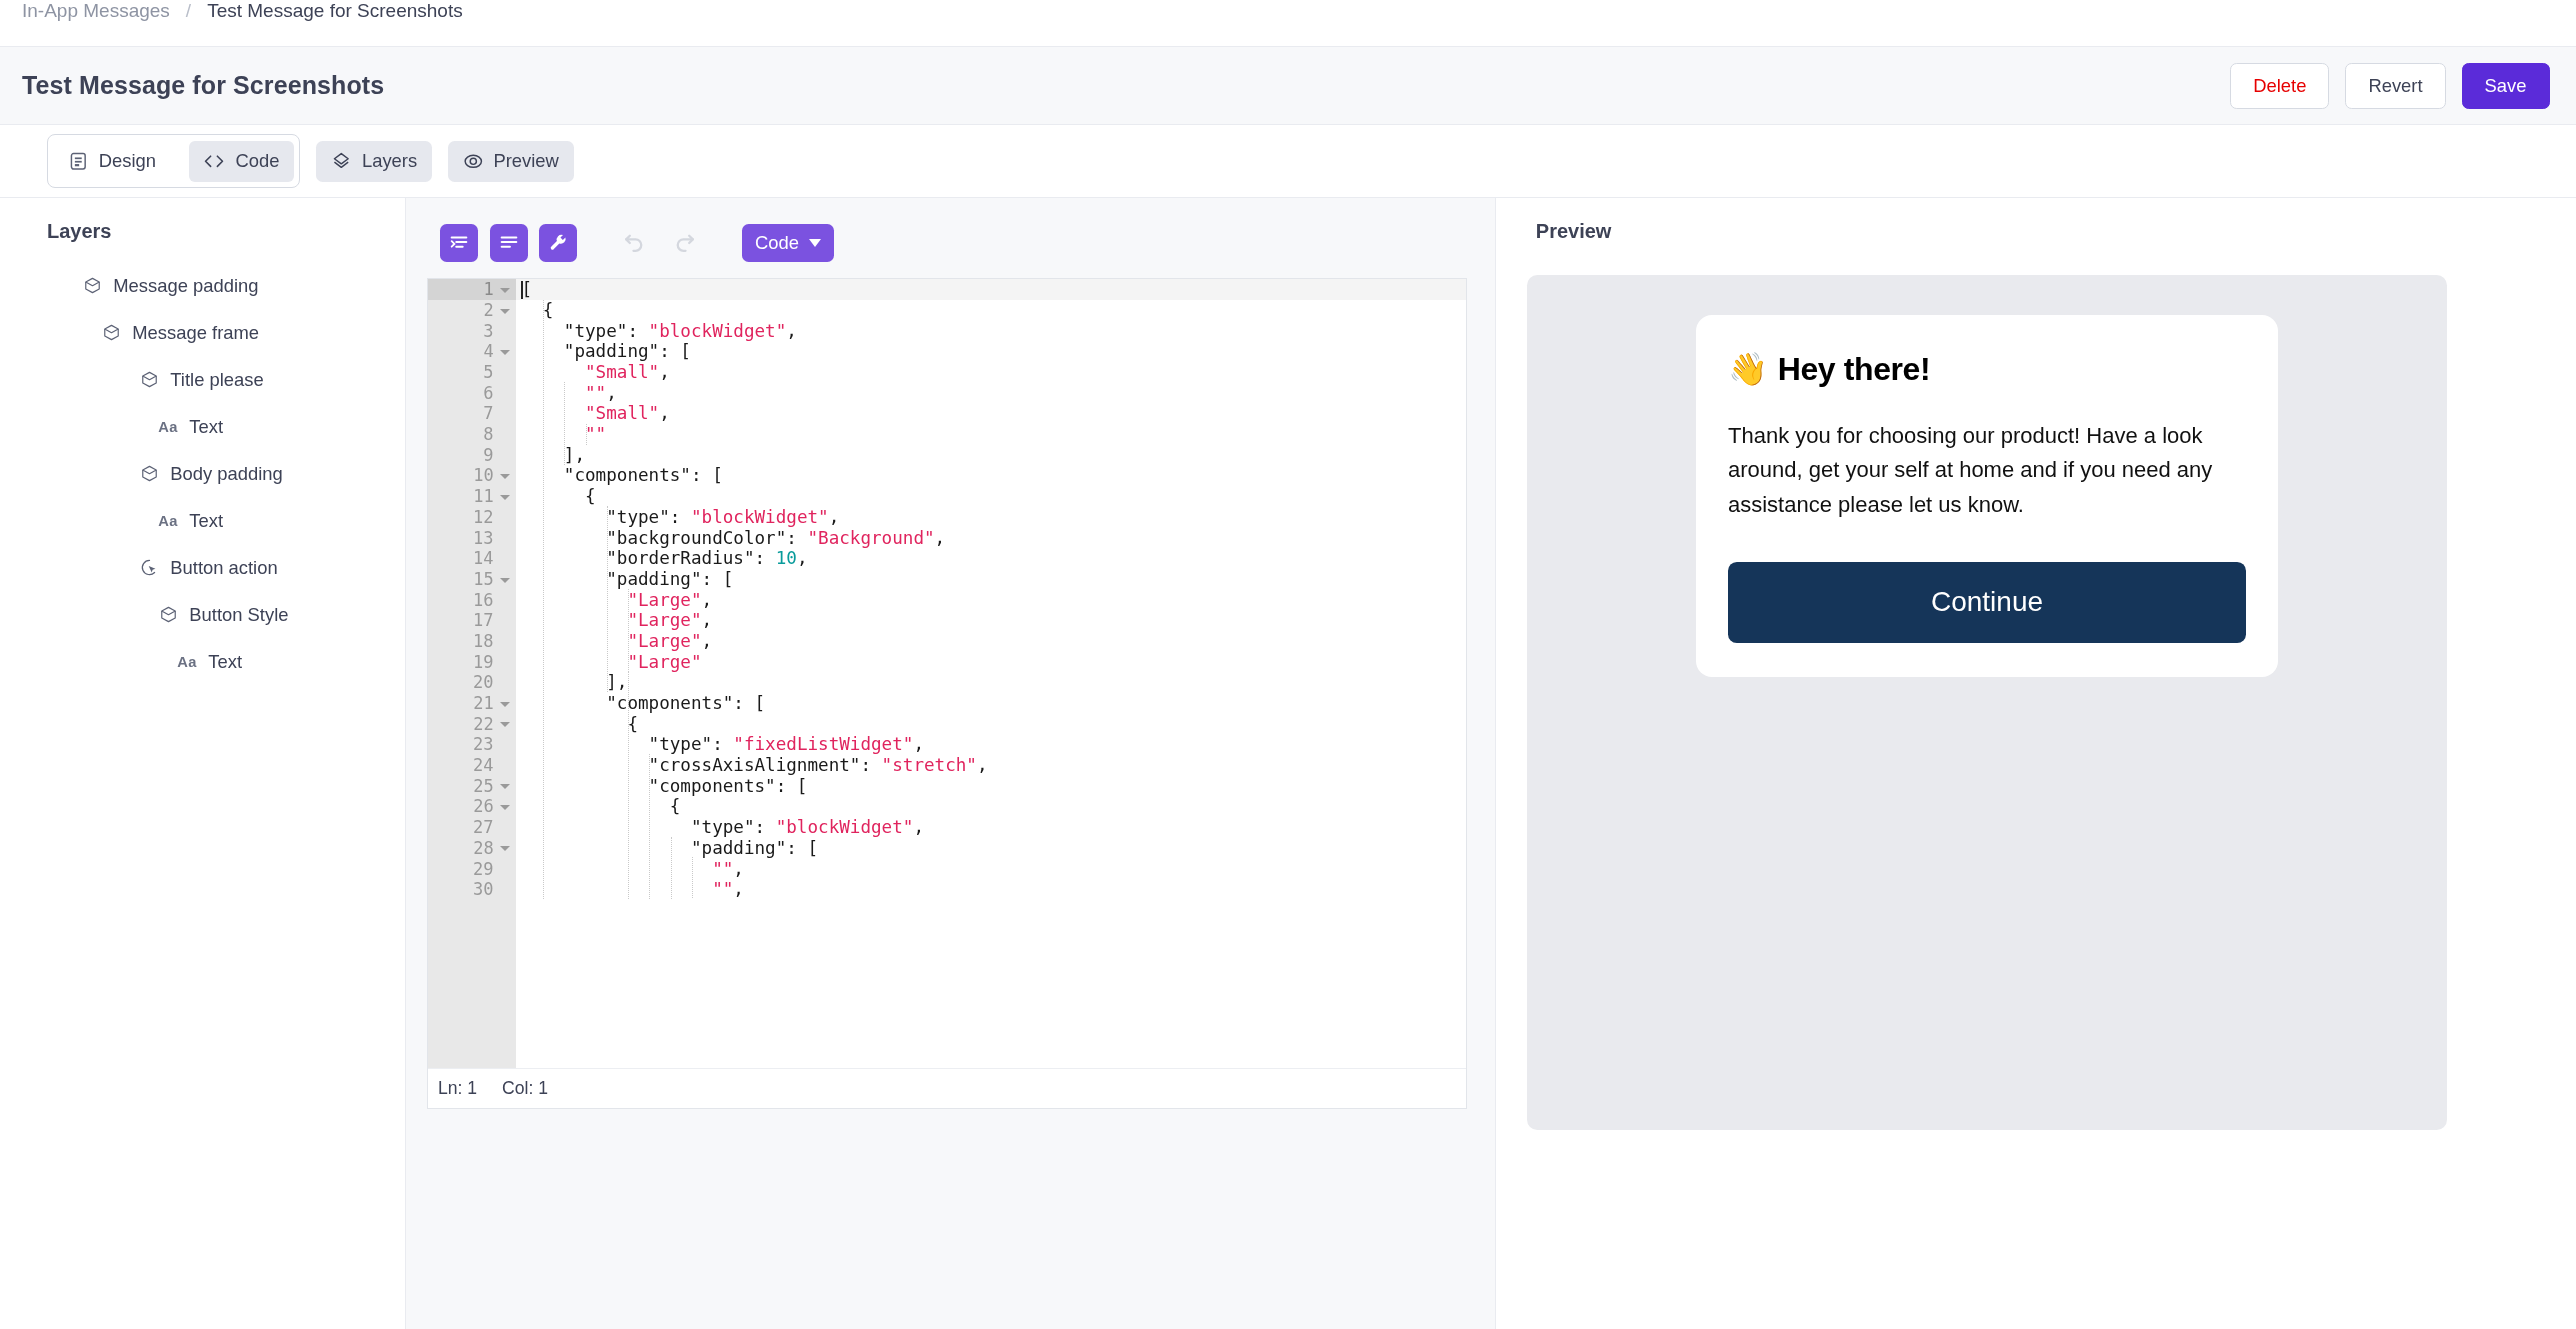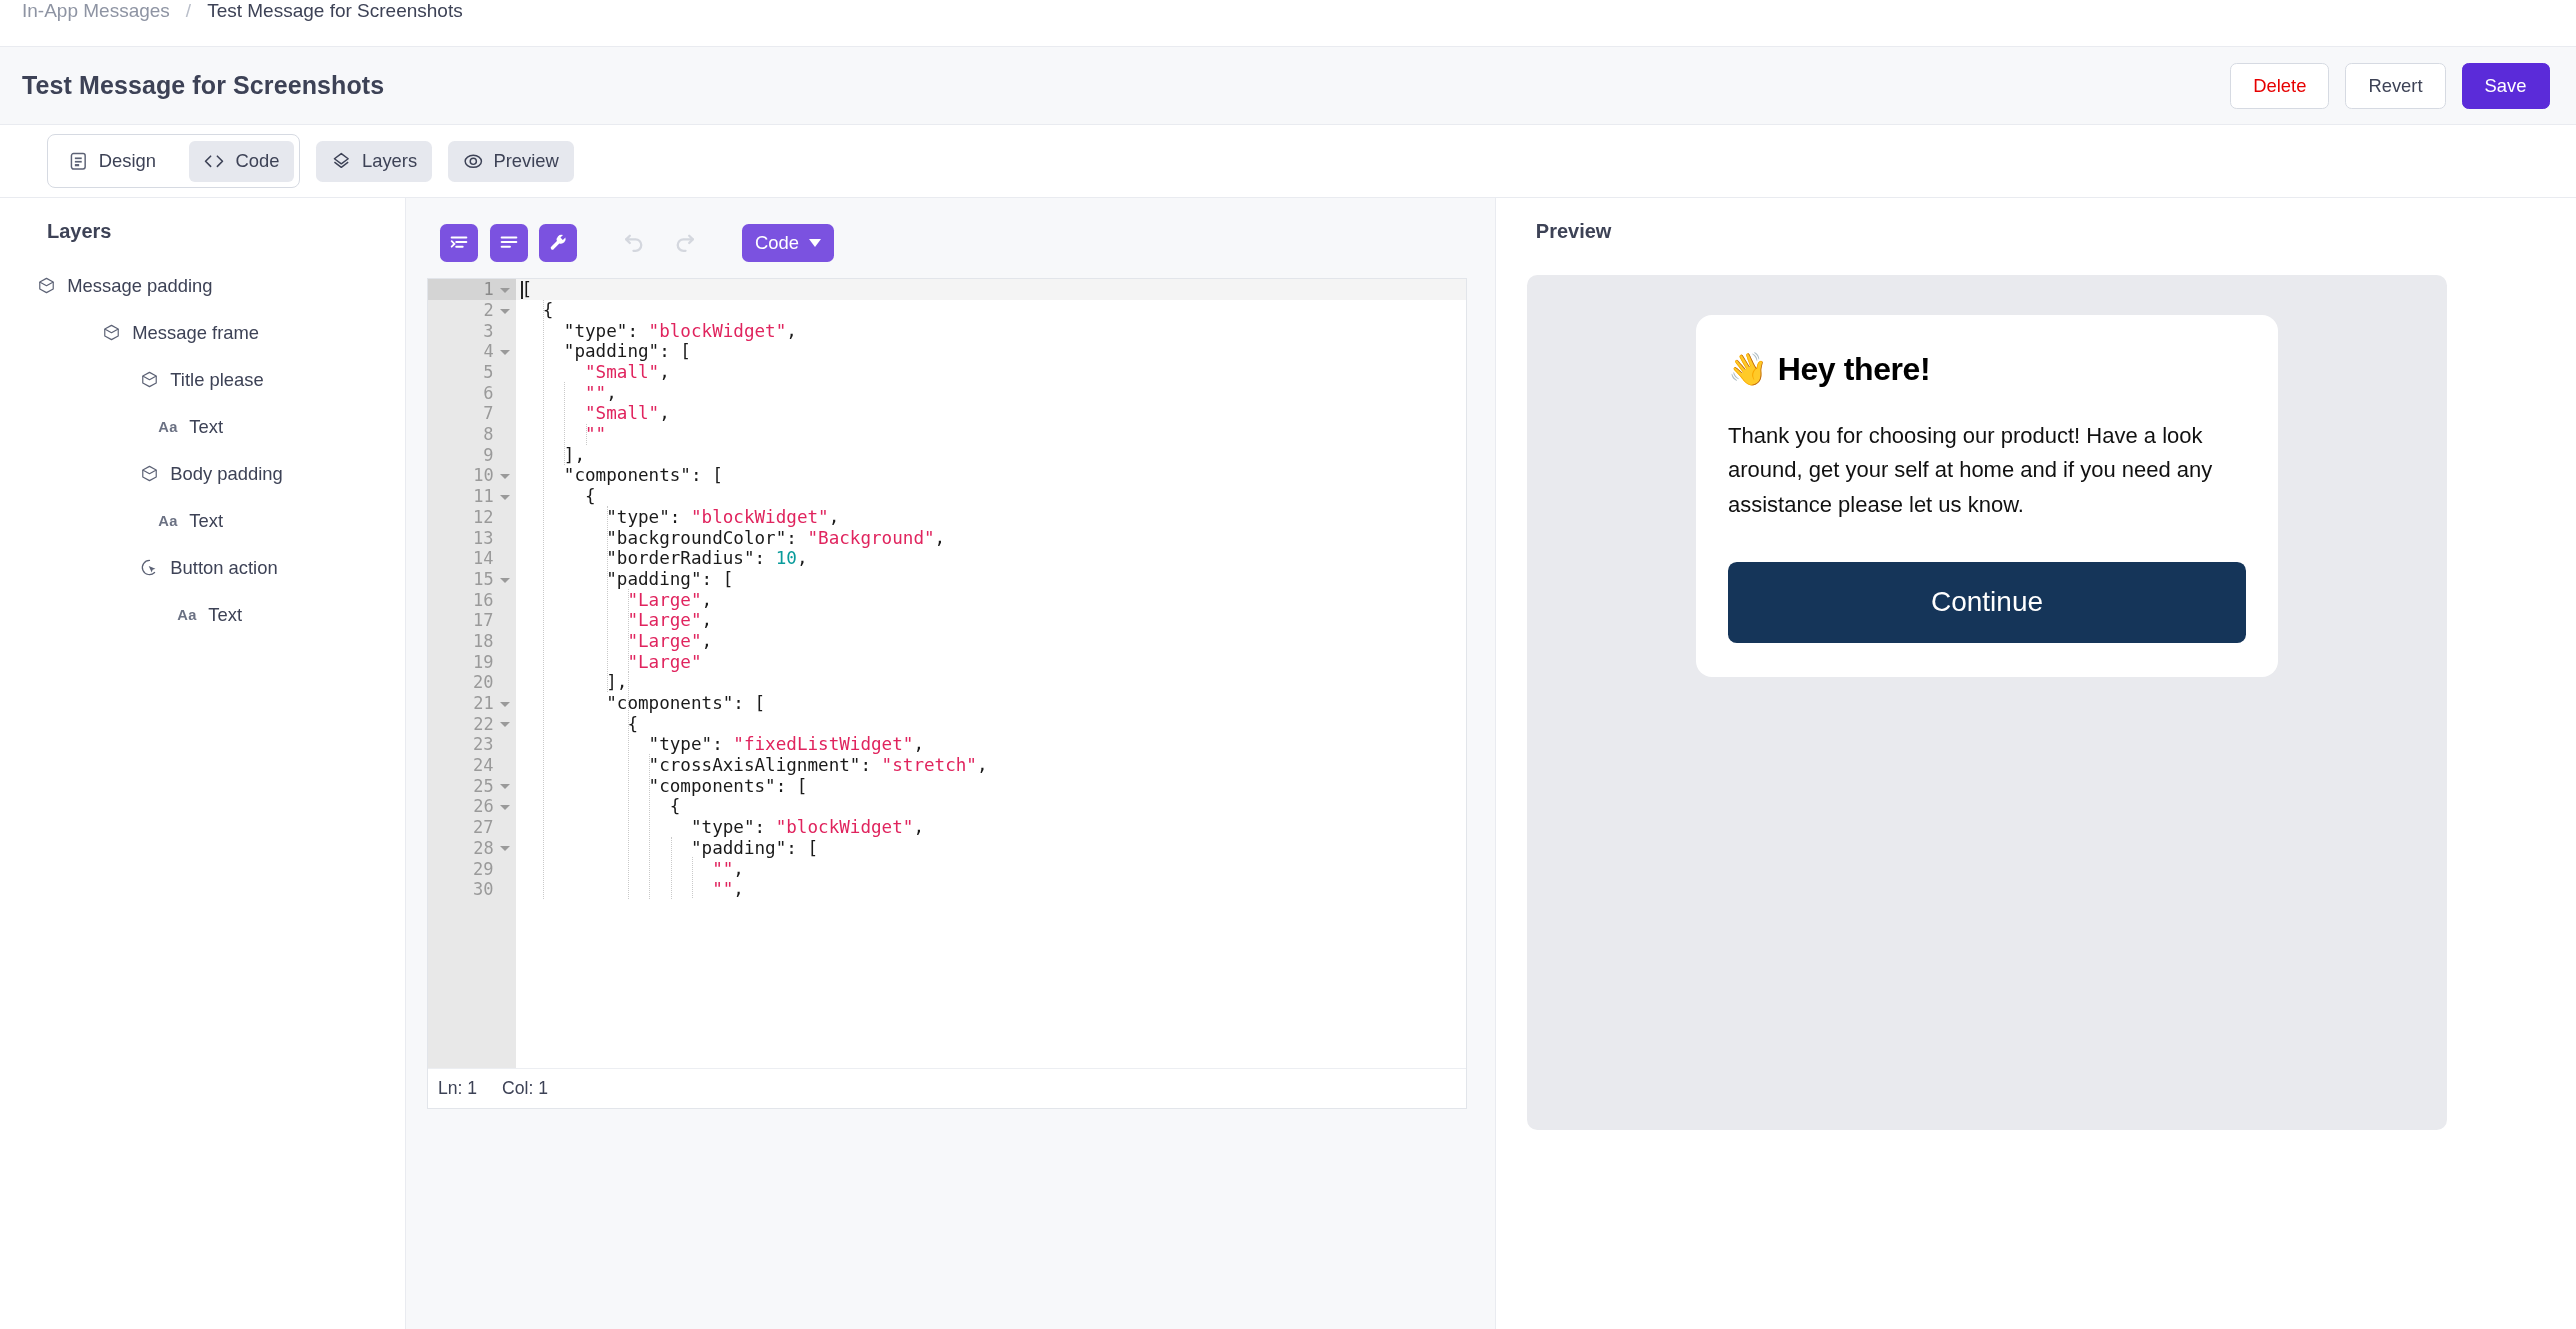--- a/index.html
+++ b/index.html
@@ -286,21 +286,21 @@
     </span>
     <span>Preview</span>
   </div>
 </div>
 
 <div class="workspace">
 
   <div class="layers-pane">
     <div class="layers-title">Layers</div>
     <div id="layer-list">
-        <div class="layer-row" style="padding-left: 35px;">
+        <div class="layer-row" style="padding-left: 81px;">
           <span class="layer-ico">
             <svg width="19" height="19" viewBox="0 0 24 24" fill="none" stroke="#5c6275" stroke-width="1.5" stroke-linejoin="round">
               <polygon points="12,3 20.5,7.6 12,12.2 3.5,7.6"></polygon>
               <polyline points="3.5,7.6 3.5,16.4 12,21 20.5,16.4 20.5,7.6"></polyline>
             </svg>
           </span>
           <span>Message padding</span>
         </div>
         <div class="layer-row" style="padding-left: 100px;">
           <span class="layer-ico">
@@ -338,20 +338,29 @@
           <span>Text</span>
         </div>
         <div class="layer-row" style="padding-left: 138px;">
           <span class="layer-ico">
             <svg width="19" height="19" viewBox="0 0 24 24" fill="none" stroke="#5c6275" stroke-width="1.6" stroke-linecap="round">
               <path d="M12 3a9 9 0 1 0 6.4 15.3"></path>
               <path d="M11 10l8.5 3.6-3.6 1.1-1.1 3.6z" fill="#5c6275" stroke="none"></path>
             </svg>
           </span>
           <span>Button action</span>
+        </div>
+        <div class="layer-row" style="padding-left: 157px;">
+          <span class="layer-ico">
+            <svg width="19" height="19" viewBox="0 0 24 24" fill="none" stroke="#5c6275" stroke-width="1.5" stroke-linejoin="round">
+              <polygon points="12,3 20.5,7.6 12,12.2 3.5,7.6"></polygon>
+              <polyline points="3.5,7.6 3.5,16.4 12,21 20.5,16.4 20.5,7.6"></polyline>
+            </svg>
+          </span>
+          <span>Button Style</span>
         </div>
         <div class="layer-row" style="padding-left: 176px;">
           <span class="layer-ico aa">Aa</span>
           <span>Text</span>
         </div>
       </div>
   </div>
 
   <div class="code-pane">
     <div class="editor-toolbar">

